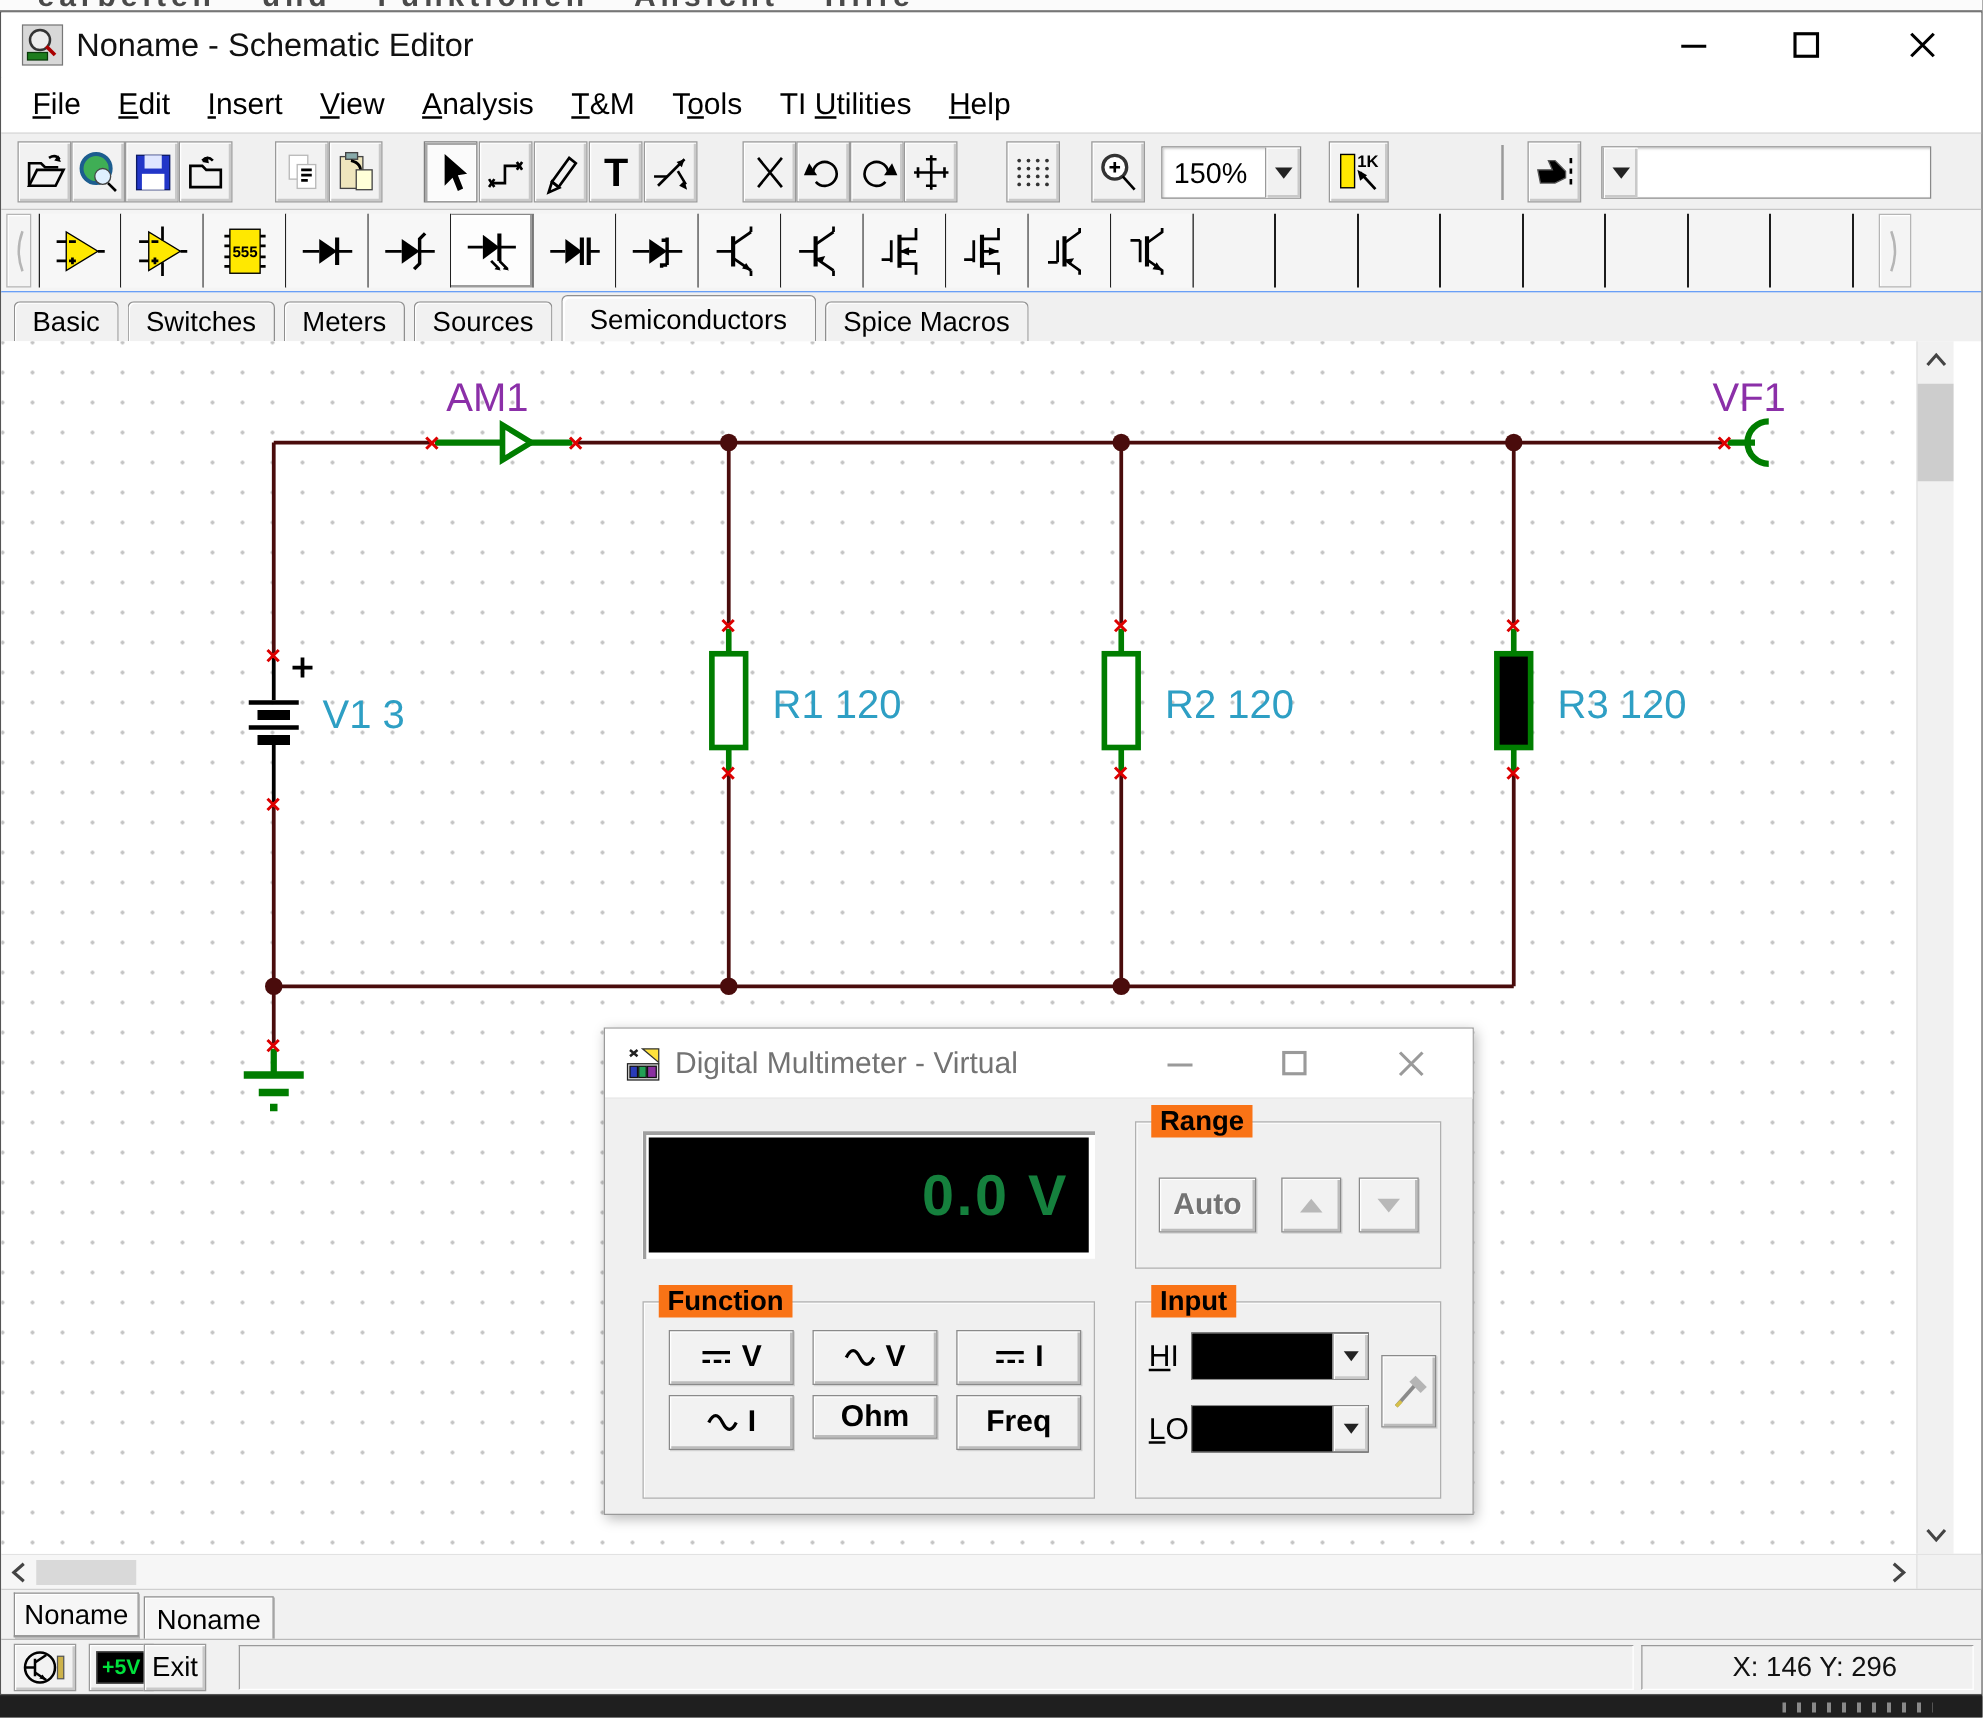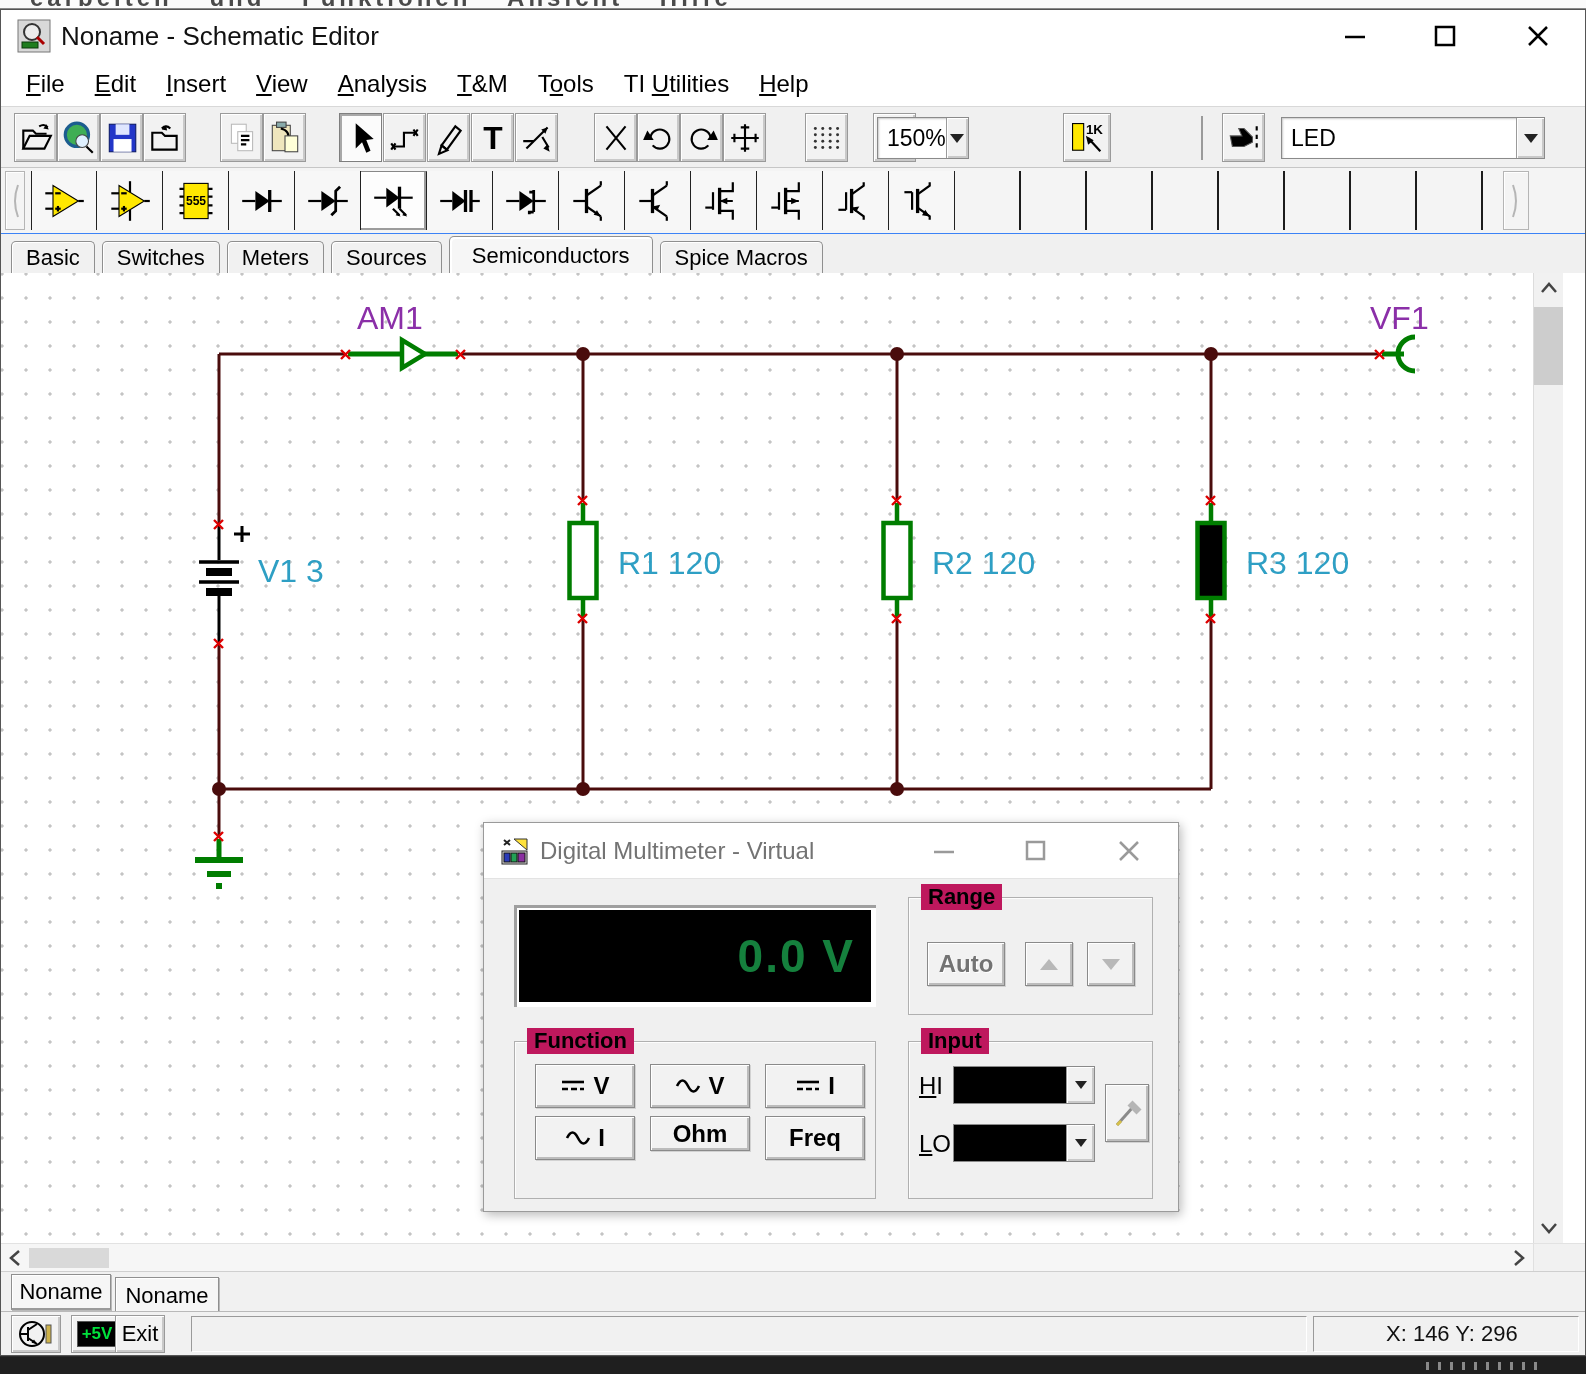--- a/index.html
+++ b/index.html
@@ -94,21 +94,21 @@
   .dmm-title .dtitle { position:absolute; left:56px; top:0; line-height:56px; font-size:24px; color:#737373; }
   .dctl { position:absolute; top:0; width:70px; height:56px; display:flex; align-items:center; justify-content:center; color:#9a9a9a; }
   .dctl.min{ left:425px; } .dctl.max{ left:517px; } .dctl.close{ left:610px; }
 
   .lcdwrap { position:absolute; left:30px; top:82px; width:362px; height:102px; background:#fff; padding:5px;
              box-shadow: inset 3px 3px 0 #9f9f9f; }
   .lcd { width:100%; height:100%; background:#000; display:flex; align-items:center; justify-content:flex-end; padding-right:16px;
          font-size:46px; font-weight:bold; letter-spacing:2px; }
 
   .group { position:absolute; border:1px solid #b0b0b0; box-shadow: inset 1px 1px 0 #fdfdfd; }
-  .group .glabel { position:absolute; top:-14px; left:12px; background:#be185d; padding:0 7px; font-size:22px; font-weight:bold; color:#000; }
+  .group .glabel { position:absolute; top:-14px; left:12px; background:#f97316; padding:0 7px; font-size:22px; font-weight:bold; color:#000; }
   .g-range { left:424px; top:74px; width:245px; height:118px; }
   .g-func  { left:30px;  top:218px; width:362px; height:158px; }
   .g-input { left:424px; top:218px; width:245px; height:158px; }
 
   .dbtn { position:absolute; background:#f2f2f2; border:1px solid #8a8a8a; box-shadow: inset 1px 1px 0 #fff, inset -2px -2px 0 #bcbcbc, 1px 1px 0 #d2d2d2;
           display:flex; align-items:center; justify-content:center; font-size:24px; font-weight:bold; color:#000; gap:7px; }
   .dbtn.disabled { color:#737373; text-shadow:1px 1px 0 #fff; }
   .spin-up, .spin-dn { width:0; height:0; border-left:9px solid transparent; border-right:9px solid transparent; }
   .spin-up { border-bottom:11px solid #b8b8b8; }
   .spin-dn { border-top:11px solid #b8b8b8; }
@@ -290,21 +290,21 @@
         </g>
       </svg>
     </div>
     <div class="tbtn" style="left:872px">
       <svg class="pic" width="36" height="36" viewBox="0 0 34 34">
         <circle cx="14" cy="13" r="9" fill="#fff" stroke="#333" stroke-width="2.5"></circle>
         <path d="M14 9 v8 M10 13 h8" stroke="#c00" stroke-width="2.5"></path>
         <line x1="20" y1="20" x2="29" y2="30" stroke="#333" stroke-width="3.5"></line>
       </svg>
     </div>
-    <div class="combo" style="left:876px;width:92px">
+    <div class="combo" style="left:928px;width:112px">
       <span class="val">150%</span>
       <span class="drop">
           <span class="darr"></span>
         </span>
     </div>
     <div class="tbtn" style="left:1062px;width:48px">
       <svg class="pic" width="40" height="40" viewBox="0 0 36 36">
         <rect x="5" y="5" width="10" height="24" fill="#ffe800" stroke="#000"></rect>
         <text x="17" y="14" font-size="12" font-weight="bold" fill="#000" stroke="none">1K</text>
         <line x1="30" y1="30" x2="19" y2="18" stroke="#6e1010" stroke-width="3"></line>
@@ -312,21 +312,20 @@
       </svg>
     </div>
     <div class="tsep" style="left:1200px"></div>
     <div class="tbtn" style="left:1221px">
       <svg class="pic" width="36" height="36" viewBox="0 0 34 34">
         <polygon points="4,15 15,15 12,8 17,8 25,16 25,21 17,25 6,25" fill="#f7d36b" stroke="#555"></polygon>
         <path d="M29 6 v4 M29 14 v4 M29 22 v4" stroke="#c00" stroke-width="3"></path>
       </svg>
     </div>
     <div class="combo" style="left:1280px;width:264px">
-      <span class="val">LED</span>
       <span class="drop">
           <span class="darr"></span>
         </span>
     </div>
   </div>
 
   <div class="toolbar2">
     <div class="pchev" style="left:4px">
       <svg width="14" height="40" viewBox="0 0 14 40">
           <path d="M10 4 Q4 20 10 36" stroke="#b5b5b5" stroke-width="2" fill="none"></path>

